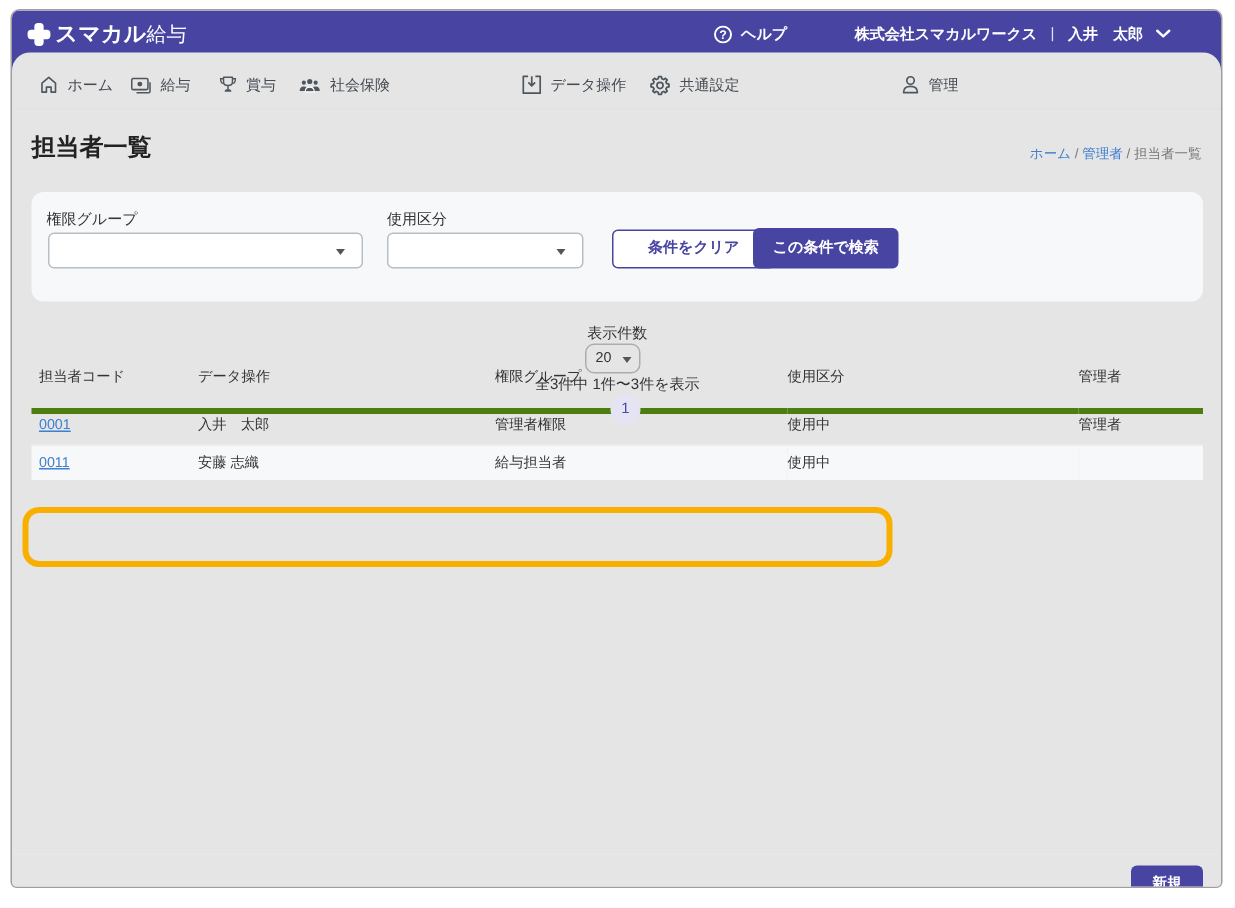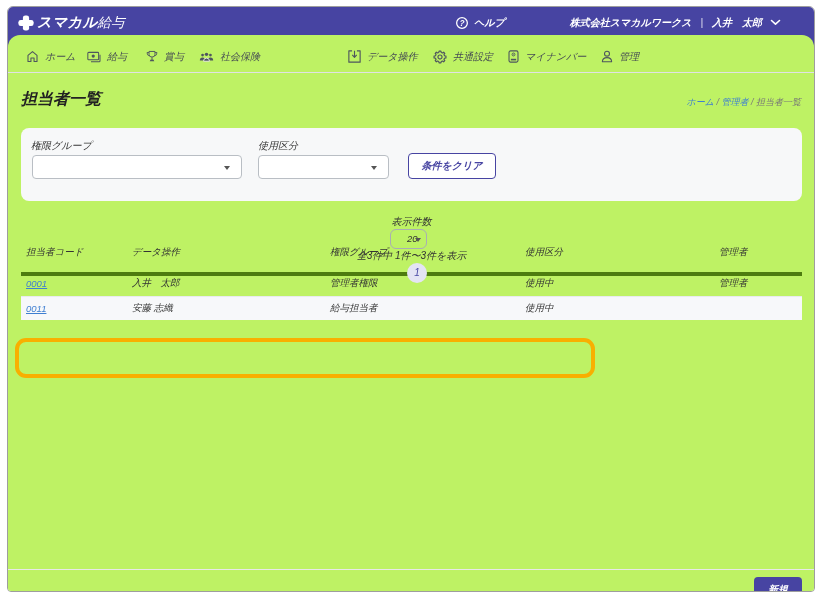--- a/index.html
+++ b/index.html
@@ -1,47 +1,47 @@
 <!DOCTYPE html>
 <html lang="ja"><head>
 <meta charset="utf-8">
 <style>
 * { margin:0; padding:0; box-sizing:border-box; }
 html,body { width:823px; height:605px; background:#fff; font-family:"Liberation Sans",sans-serif; }
 .app { position:absolute; left:7px; top:6px; width:808px; height:586px;
-  border:1px solid #9e9e9e; border-radius:6px 6px 4px 4px; background:#fff; overflow:hidden;font-style:italic; }
+  border:1px solid #9e9e9e; border-radius:6px 6px 4px 4px; background:#fff; overflow:hidden; }
 .topbar { height:41px; background:#4744a2; position:relative; }
 .logo { position:absolute; left:10px; top:0; height:31px; display:flex; align-items:center; }
 .logo svg { margin-right:3px; }
 .l1 { color:#fff; font-weight:800; font-size:14.5px; letter-spacing:0.3px; }
 .l2 { color:#fff; font-weight:400; font-size:13.5px; }
 .tright { position:absolute; right:0; top:0; height:31px; display:flex; align-items:center; color:#fff; font-size:10px; }
 .help { display:flex; align-items:center; font-weight:700; }
 .help svg { margin-right:6px; }
-.corp { font-weight:700; margin-left:65px; }
+.corp { font-weight:700; margin-left:45px; }
 .sep { font-weight:300; margin:0 9px 0 9px; opacity:.85; }
 .uname { font-weight:700; }
 .chev { margin:0 33px 0 8px; display:flex; }
-.main { position:relative; margin-top:-13px; background:#bef264; border-radius:12px 12px 0 0; height:557px; }
+.main { position:relative; margin-top:-13px; background:#e5e5e5; border-radius:12px 12px 0 0; height:557px; }
 .nav { height:38px; position:relative; border-bottom:1px solid #e0e2e5; }
 .ni { position:absolute; top:0; height:38px; display:flex; align-items:center; padding-top:5px; color:#454b53; font-size:10px; white-space:nowrap; }
 .ni svg { margin-right:6px; flex-shrink:0; }
 .content { padding:14px 12px 0 13px; position:relative; }
 h1 { font-size:16px; color:#222; font-weight:700; margin:0; height:24px; line-height:24px; }
 .bc { position:absolute; right:13px; top:23px; font-size:9px; color:#777; }
 .bc a { color:#3f7fd1; text-decoration:none; }
 .bsl { margin:0 2.5px; color:#777; }
 .filter { margin-top:17px; height:73px; background:#f7f8f9; border-radius:8px; position:relative; }
 .flabel { position:absolute; top:11px; font-size:10px; color:#333; }
 .fsel { position:absolute; top:27px; height:24px; background:#fff; border:1px solid #b9bec4; border-radius:4px; }
 .fsel:after { content:""; position:absolute; right:11px; top:10px; border-left:3.5px solid transparent; border-right:3.5px solid transparent; border-top:4.5px solid #555; }
-.btn-clear { position:absolute; left:387px; top:25px; width:88px; height:26px; background:#fff; border:1px solid #4744a2; border-radius:4px; color:#4744a2; font-weight:700; font-size:10px; text-align:center; line-height:24px; }
+.btn-clear { position:absolute; left:387px; top:25px; width:109px; height:26px; background:#fff; border:1px solid #4744a2; border-radius:4px; color:#4744a2; font-weight:700; font-size:10px; text-align:center; line-height:24px; }
 .btn-search { position:absolute; left:481px; top:24px; width:97px; height:27px; background:#4744a2; border-radius:4px; color:#fff; font-weight:700; font-size:10px; text-align:center; line-height:27px; }
 .prow { margin-top:14px; height:20px; display:flex; align-items:center; font-size:10px; color:#333;flex-direction:column; }
-.psel { width:37px; height:19.5px; border:1px solid #a9aeb4; border-radius:6px; margin:0 8px 0 2px; position:relative; font-size:9.5px; color:#333; line-height:17.5px; padding-left:16px; }
+.psel { width:37px; height:19.5px; border:1px solid #a9aeb4; border-radius:6px; margin:0 8px 0 2px; position:relative; font-size:9.5px; color:#333; line-height:17.5px; padding-left:6px; }
 .psel:after { content:""; position:absolute; right:5px; top:8px; border-left:3.5px solid transparent; border-right:3.5px solid transparent; border-top:4.5px solid #555; }
 .pnum { width:20px; height:20px; border-radius:50%; background:#e4e4f4; color:#4a4aa5; font-size:10px; text-align:center; line-height:20px; margin:0 16px 0 11px; }
 table { border-collapse:collapse; width:100%; margin-top:11px; font-size:9.5px; color:#333; }
 th { text-align:left; font-weight:400; color:#333; padding:0 0 13.5px 0; line-height:12px; vertical-align:top; }
 td { padding:0; height:23px; }
 tr.r { border-top:1px solid #e9ebee; }
 tbody tr:nth-child(2) { background:#f7f8fa; }
 tbody tr:nth-child(1) td { padding-bottom:4.8px; }
 tbody tr:nth-child(3) td { padding-top:4.6px; }
 thead tr { border-bottom:4px solid #4d7c0f; }
@@ -106,40 +106,35 @@
             <circle cx="8.5" cy="3.9" r="2" fill="#4e565e"></circle>
             <path d="M5 11.9 Q5 8.3 8.5 8.3 Q12 8.3 12 11.9 Z" fill="#4e565e" stroke="#fff" stroke-width="0.9"></path>
           </svg>社会保険</span>
       <span class="ni" style="left:340px;"><svg width="13" height="13" viewBox="0 0 15 15">
             <path d="M4.7 1 L1 1 L1 14 L14 14 L14 1 L10.3 1" fill="none" stroke="#4e565e" stroke-width="1.3" stroke-linejoin="round"></path>
             <path d="M7.5 1 L7.5 8 M4.9 5.7 L7.5 8.4 L10.1 5.7" fill="none" stroke="#4e565e" stroke-width="1.3" stroke-linejoin="round"></path>
           </svg>データ操作</span>
       <span class="ni" style="left:425px;"><svg width="14" height="14" viewBox="0 0 24 24">
             <path d="M12 8.5 A3.5 3.5 0 1 0 12 15.5 A3.5 3.5 0 1 0 12 8.5 M12 1.8 L13.6 1.8 L14.1 4.3 L16.2 5.2 L18.3 3.8 L20.2 5.7 L18.8 7.8 L19.7 9.9 L22.2 10.4 L22.2 12 L22.2 13.6 L19.7 14.1 L18.8 16.2 L20.2 18.3 L18.3 20.2 L16.2 18.8 L14.1 19.7 L13.6 22.2 L12 22.2 L10.4 22.2 L9.9 19.7 L7.8 18.8 L5.7 20.2 L3.8 18.3 L5.2 16.2 L4.3 14.1 L1.8 13.6 L1.8 12 L1.8 10.4 L4.3 9.9 L5.2 7.8 L3.8 5.7 L5.7 3.8 L7.8 5.2 L9.9 4.3 L10.4 1.8 Z" fill="none" stroke="#4e565e" stroke-width="2" stroke-linejoin="round"></path>
           </svg>共通設定</span>
-      <span class="ni" style="left:500px;"><svg width="11" height="13" viewBox="0 0 13 15">
-            <rect x="1.2" y="0.9" width="10.6" height="13.2" rx="1.8" fill="none" stroke="#4e565e" stroke-width="1.3"></rect>
-            <circle cx="6.5" cy="5.1" r="1.7" fill="none" stroke="#4e565e" stroke-width="1.1"></circle>
-            <circle cx="6.5" cy="5.1" r="0.5" fill="#4e565e"></circle>
-            <rect x="3.4" y="10.2" width="6.2" height="1.9" fill="#4e565e"></rect>
-          </svg>マイナンバー</span>
       <span class="ni" style="left:593px;"><svg width="12" height="13" viewBox="0 0 14 15">
             <circle cx="7" cy="4.2" r="2.9" fill="none" stroke="#4e565e" stroke-width="1.3"></circle>
             <path d="M1.6 13.6 Q1.6 8.8 7 8.8 Q12.4 8.8 12.4 13.6 Z" fill="none" stroke="#4e565e" stroke-width="1.3" stroke-linejoin="round"></path>
           </svg>管理</span>
     </div>
     <div class="content">
       <h1>担当者一覧</h1>
       <div class="bc"><a href="#">ホーム</a><span class="bsl">/</span><a href="#">管理者</a><span class="bsl">/</span>担当者一覧</div>
       <div class="filter">
         <span class="flabel" style="left:10px;">権限グループ</span>
         <div class="fsel" style="left:11px; width:210px;"></div>
         <span class="flabel" style="left:237px;">使用区分</span>
         <div class="fsel" style="left:237px; width:131px;"></div>
         <div class="btn-clear">条件をクリア</div>
+        <div class="btn-search">この条件で検索</div>
       </div>
       <div class="prow">
         表示件数<span class="psel">20</span>全3件中 1件〜3件を表示
         <svg style="margin-left:15px;" width="7" height="11" viewBox="0 0 7 11">
             <path d="M5.6 1 L1.4 5.5 L5.6 10" fill="none" stroke="#83888f" stroke-width="1.3" stroke-linecap="round" stroke-linejoin="round"></path>
           </svg>
         <span class="pnum" style="margin:0 0 0 11px;">1</span>
         <svg style="margin-left:17px;" width="7" height="11" viewBox="0 0 7 11">
             <path d="M1.4 1 L5.6 5.5 L1.4 10" fill="none" stroke="#83888f" stroke-width="1.3" stroke-linecap="round" stroke-linejoin="round"></path>
           </svg>

